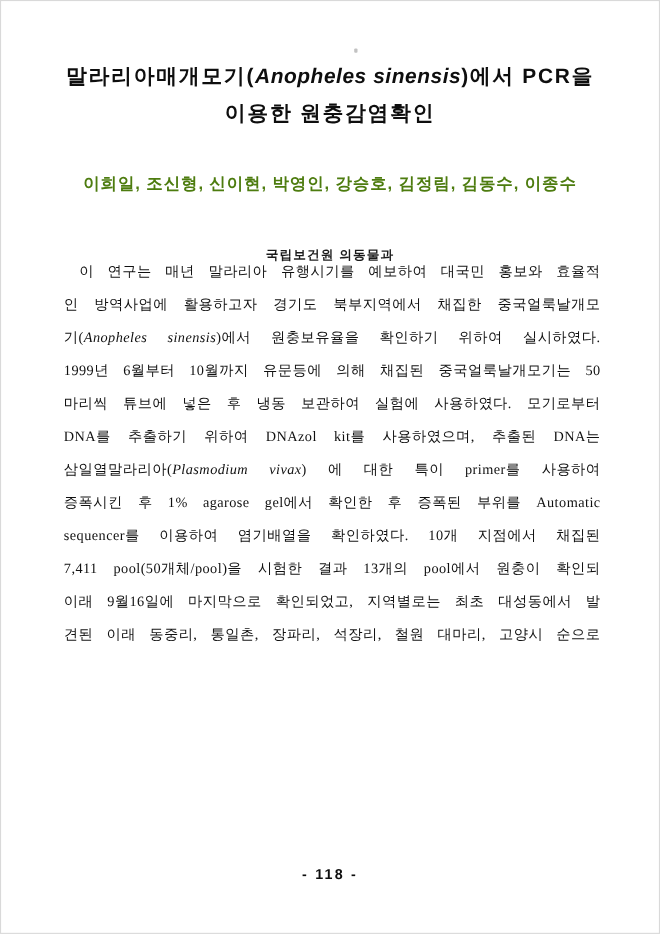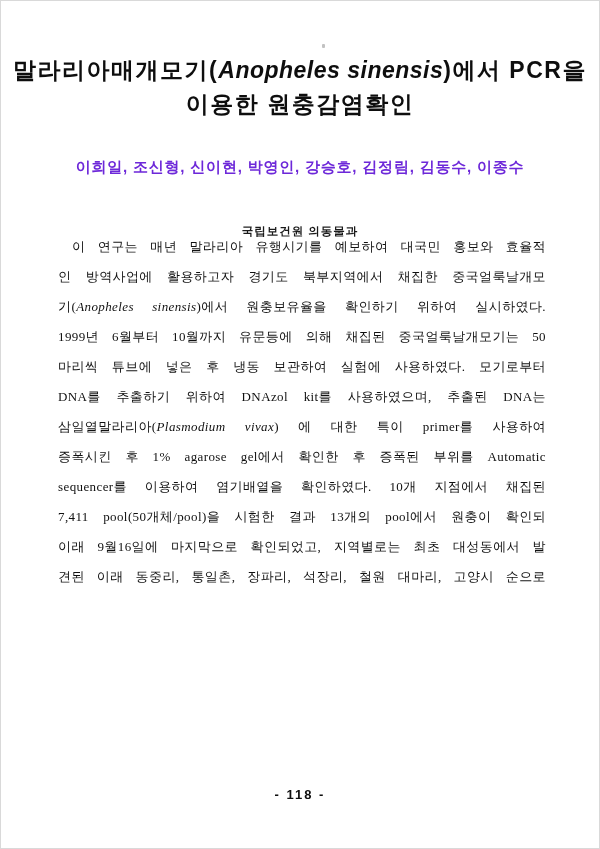--- a/index.html
+++ b/index.html
@@ -29,37 +29,37 @@
   }
   .title-block {
     position: absolute;
     top: 52px;
     left: 0;
     right: 0;
     margin: 0;
     text-align: center;
     font-family: "Liberation Sans", "DejaVu Sans", sans-serif;
     font-weight: bold;
-    font-size: 23px;
+    font-size: 19px;
     letter-spacing: 1.5px;
     color: #0e0e0e;
   }
   .title-line { line-height: 34px; }
   .title-block em { font-style: italic; letter-spacing: 0.5px; }
   .authors {
     position: absolute;
     top: 157px;
     left: 0;
     right: 0;
     text-align: center;
     font-family: "Liberation Sans", "DejaVu Sans", sans-serif;
     font-weight: bold;
     font-size: 15px;
     letter-spacing: 0.8px;
-    color: #6d28d9;
+    color: #4d7c0f;
   }
   .affiliation {
     position: absolute;
     top: 183px;
     left: 0;
     right: 0;
     text-align: center;
     font-family: "Liberation Sans", "DejaVu Sans", sans-serif;
     font-weight: 600;
     font-size: 11.5px;

